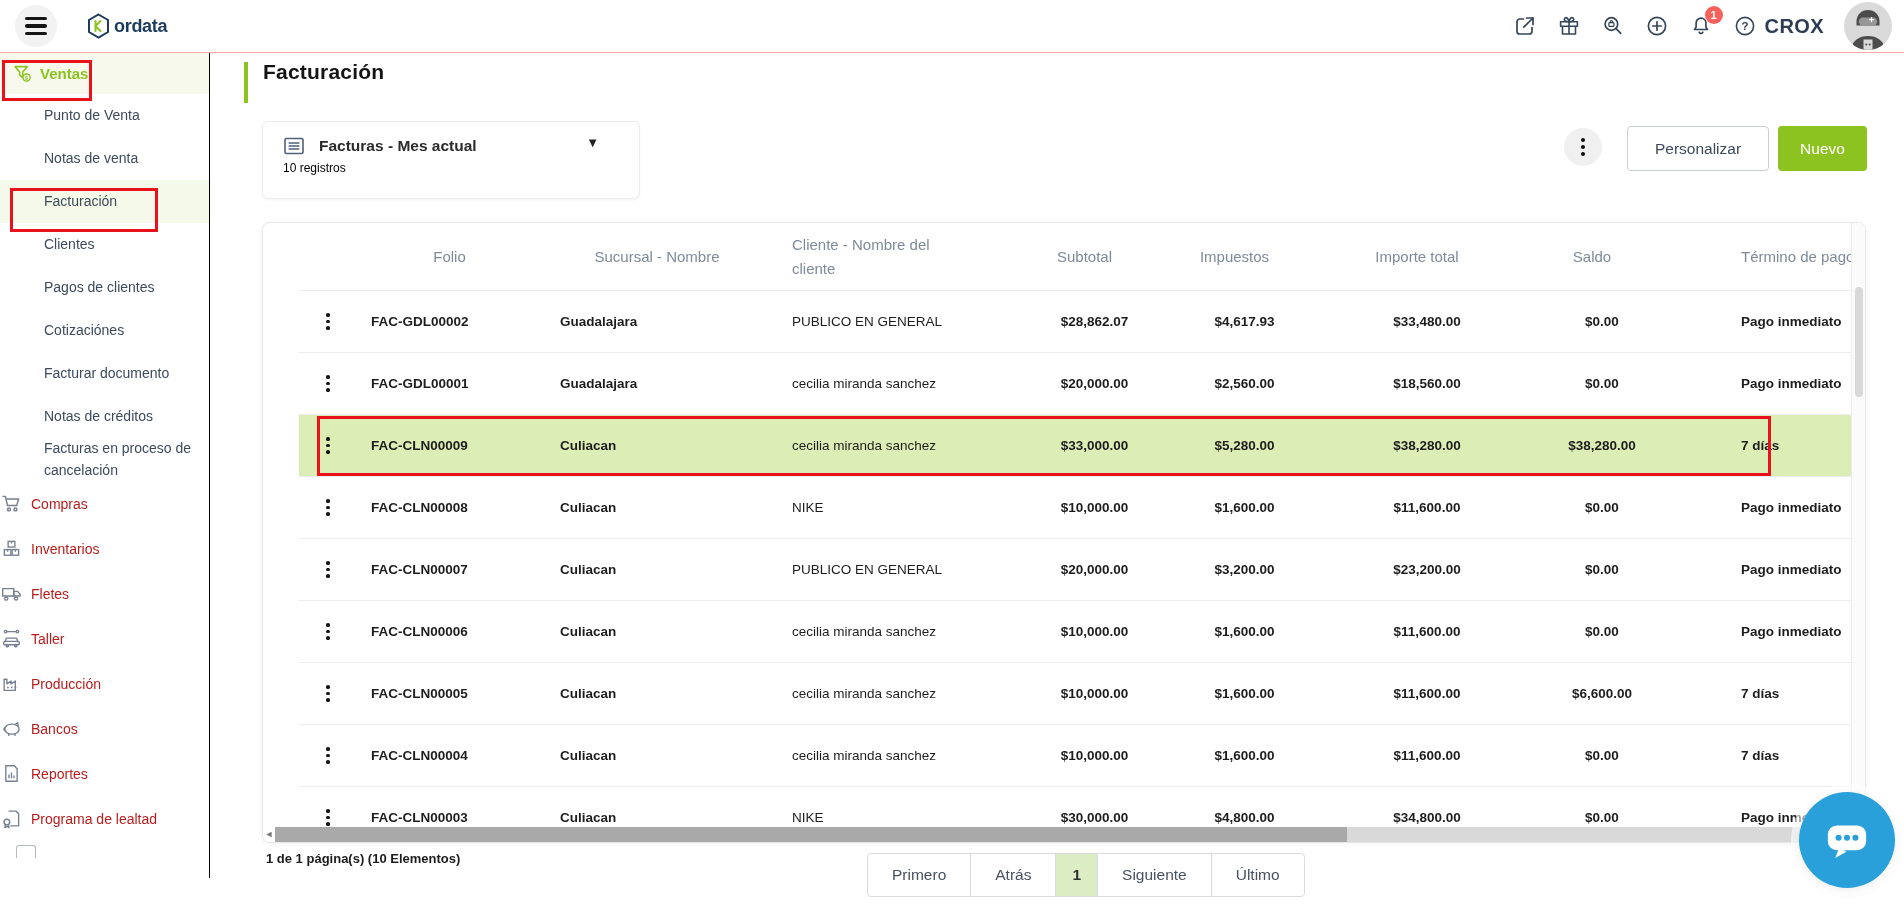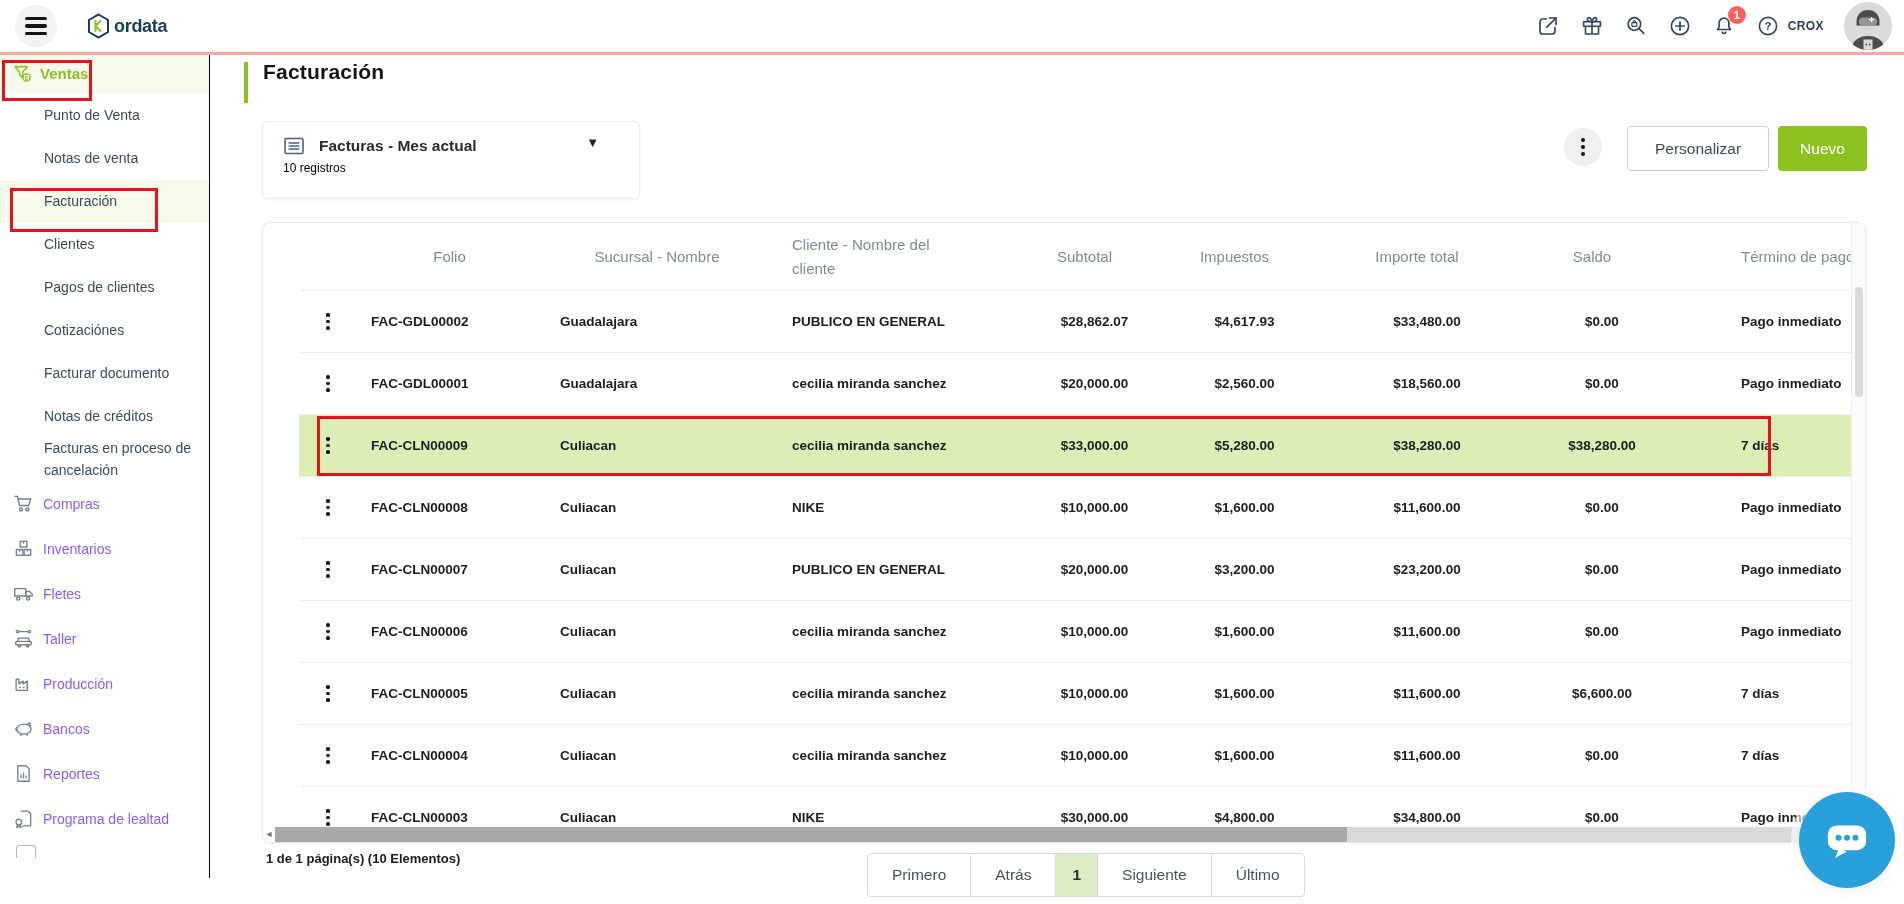--- a/index.html
+++ b/index.html
@@ -2,45 +2,45 @@
 <html style="--accent-green: #8cc320; --row-highlight: #dcedb6; --annotation-red: #e8121c; --badge-red: #f8615c; --chat-blue: #2aa0da; --pagination-active-bg: #dcedc4;"><head>
 <meta charset="utf-8">
 <title>Facturación</title>
 <style>
   html,body{margin:0;padding:0;background:#fff;}
   .canvas{position:relative;width:1904px;height:904px;background:#fff;overflow:hidden;
           font-family:"Liberation Sans",sans-serif;color:#1d1d1d;}
 
   
   .topbar{position:absolute;left:0;top:0;width:1904px;height:52px;background:#fff;
-          border-bottom:3px solid #fca5a5;z-index:6;}
+          border-bottom:1px solid #fca5a5;z-index:6;}
   .hamburger{position:absolute;left:15px;top:5px;width:42px;height:42px;border-radius:50%;
              background:#f2f2f2;border:none;display:flex;flex-direction:column;justify-content:center;
              align-items:center;gap:4px;cursor:pointer;}
   .hamburger i{width:22px;height:3.6px;background:#151515;border-radius:2px;display:block;}
   .brand{position:absolute;left:86px;top:13px;display:flex;align-items:center;gap:3px;cursor:pointer;}
   .brand-text{font-size:18px;font-weight:700;color:#1d3c5d;letter-spacing:-.3px;}
   .topbar-right{position:absolute;right:12px;top:0;height:52px;display:flex;align-items:center;gap:20px;}
   .tb-icon{width:24px;height:24px;display:inline-flex;cursor:pointer;position:relative;}
   .badge{position:absolute;top:-8px;right:-10px;min-width:18px;height:18px;border-radius:9px;
          background:var(--badge-red,#f8615c);color:#fff;font-size:11px;font-weight:700;
          display:flex;align-items:center;justify-content:center;padding:0 4px;box-sizing:border-box;}
-  .user-label{font-size:12px;font-weight:800;color:#2e3d52;letter-spacing:.4px;margin-left:-12px;cursor:pointer;}
+  .user-label{font-size:20px;font-weight:800;color:#2e3d52;letter-spacing:.4px;margin-left:-12px;cursor:pointer;}
   .avatar{width:48px;height:48px;margin-left:0;cursor:pointer;}
 
   
   .sidebar{position:absolute;left:0;top:52px;width:210px;height:826px;background:#fff;
            border-right:1px solid #000000;overflow:hidden;z-index:2;box-sizing:border-box;}
   .side-section{height:42px;display:flex;align-items:center;gap:8px;padding-left:13px;
                 background:#f6f9ec;color:var(--accent-green,#8cc320);font-weight:700;font-size:15px;cursor:pointer;}
   .side-item{min-height:43px;display:flex;align-items:center;padding-left:44px;padding-right:14px;
              font-size:14px;color:#3d4a5c;cursor:pointer;line-height:1.55;box-sizing:border-box;}
   .side-item.active{background:#f5f9e9;}
-  .side-module{height:45px;display:flex;align-items:center;gap:9px;padding-left:13px;
-               font-size:14px;color:#8b5cf6;cursor:pointer;}
+  .side-module{height:45px;display:flex;align-items:center;gap:9px;padding-left:1px;
+               font-size:14px;color:#b91c1c;cursor:pointer;}
   .mod-icon{width:21px;height:21px;display:inline-flex;}
   .mod-icon svg{width:21px;height:21px;}
   .side-partial{height:12px;margin:4px 0 0 16px;width:18px;border:1.4px solid #9aa2ad;border-bottom:none;
                 border-radius:3px 3px 0 0;opacity:.75;}
 
   
   .anno{position:absolute;border:3px solid var(--annotation-red,#e8121c);z-index:30;pointer-events:none;box-sizing:border-box;}
   #anno-ventas{left:2px;top:60px;width:90px;height:41px;}
   #anno-fact{left:10px;top:188px;width:148px;height:44px;}
   #anno-row{left:317px;top:416px;width:1454px;height:60px;}
@@ -71,21 +71,21 @@
   .th.col-center{justify-self:center;text-align:center;}
   .th-cliente{padding-left:20px;}
   .th-cliente .wrap{display:inline-block;width:170px;line-height:1.6;}
   .th-ter{padding-left:64px;}
   .trow{height:62px;border-bottom:1px solid #ededed;font-size:13.5px;color:#1d1d1d;}
   .trow.highlight{background:var(--row-highlight,#dcedb6);}
   .kebab-cell{justify-self:center;display:flex;flex-direction:column;gap:2.6px;cursor:pointer;padding:4px;}
   .kebab-cell i{width:3.7px;height:3.7px;border-radius:50%;background:#151515;display:block;margin:0 auto;}
   .cell-folio{padding-left:14px;font-weight:700;}
   .cell-suc{padding-left:18px;font-weight:600;}
-  .cell-cli{padding-left:20px;font-weight:700;}
+  .cell-cli{padding-left:20px;font-weight:400;}
   .cell-money{justify-self:center;font-weight:600;margin-left:20px;}
   .cell-ter{padding-left:64px;font-weight:600;}
   .vscroll{position:absolute;right:0;top:0;width:14px;height:606px;background:#fbfbfb;border-left:1px solid #ededed;box-sizing:border-box;}
   .vthumb{position:absolute;left:2.5px;top:64px;width:8px;height:110px;border-radius:4px;background:#d9d9d9;}
   .hscroll{position:absolute;left:0;bottom:0;width:1604px;height:15px;background:#fff;display:flex;align-items:center;}
   .harrow{width:12px;text-align:center;font-size:9px;color:#777;line-height:15px;cursor:pointer;}
   .hthumb{height:15px;width:1072px;background:#a9a9a9;cursor:pointer;}
   .htrack-rest{height:15px;flex:1;background:#d9d9d9;margin-right:15px;}
 
   

